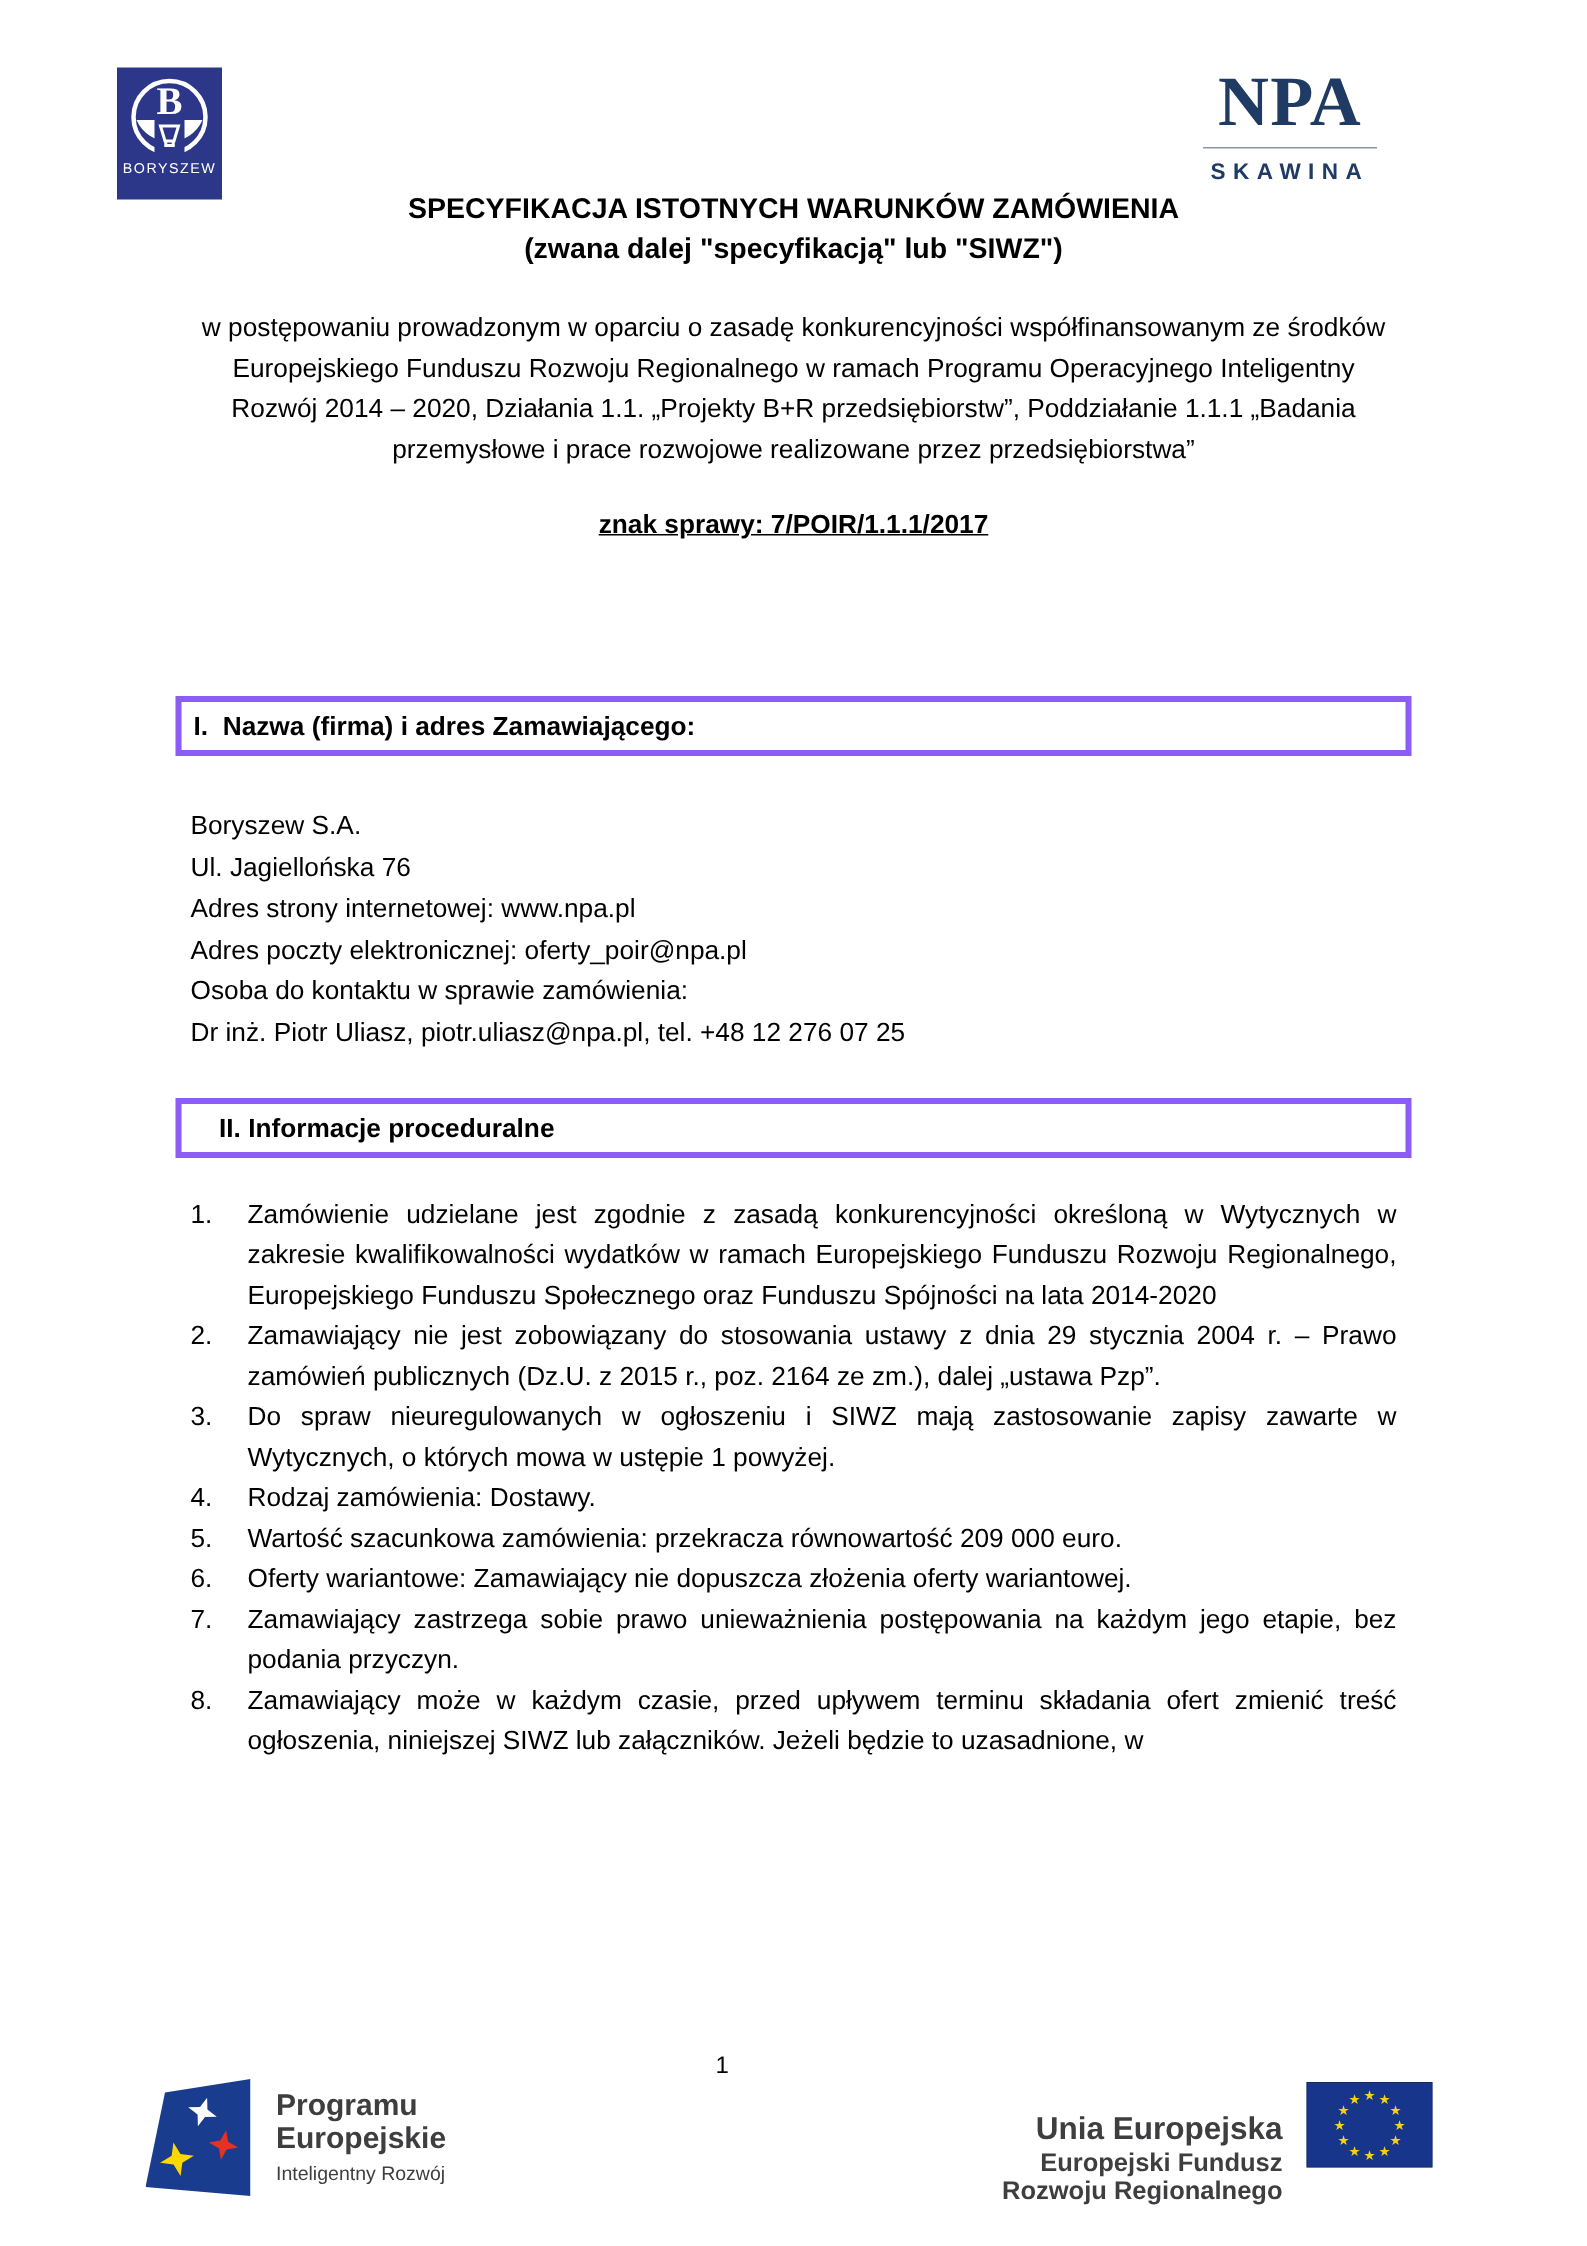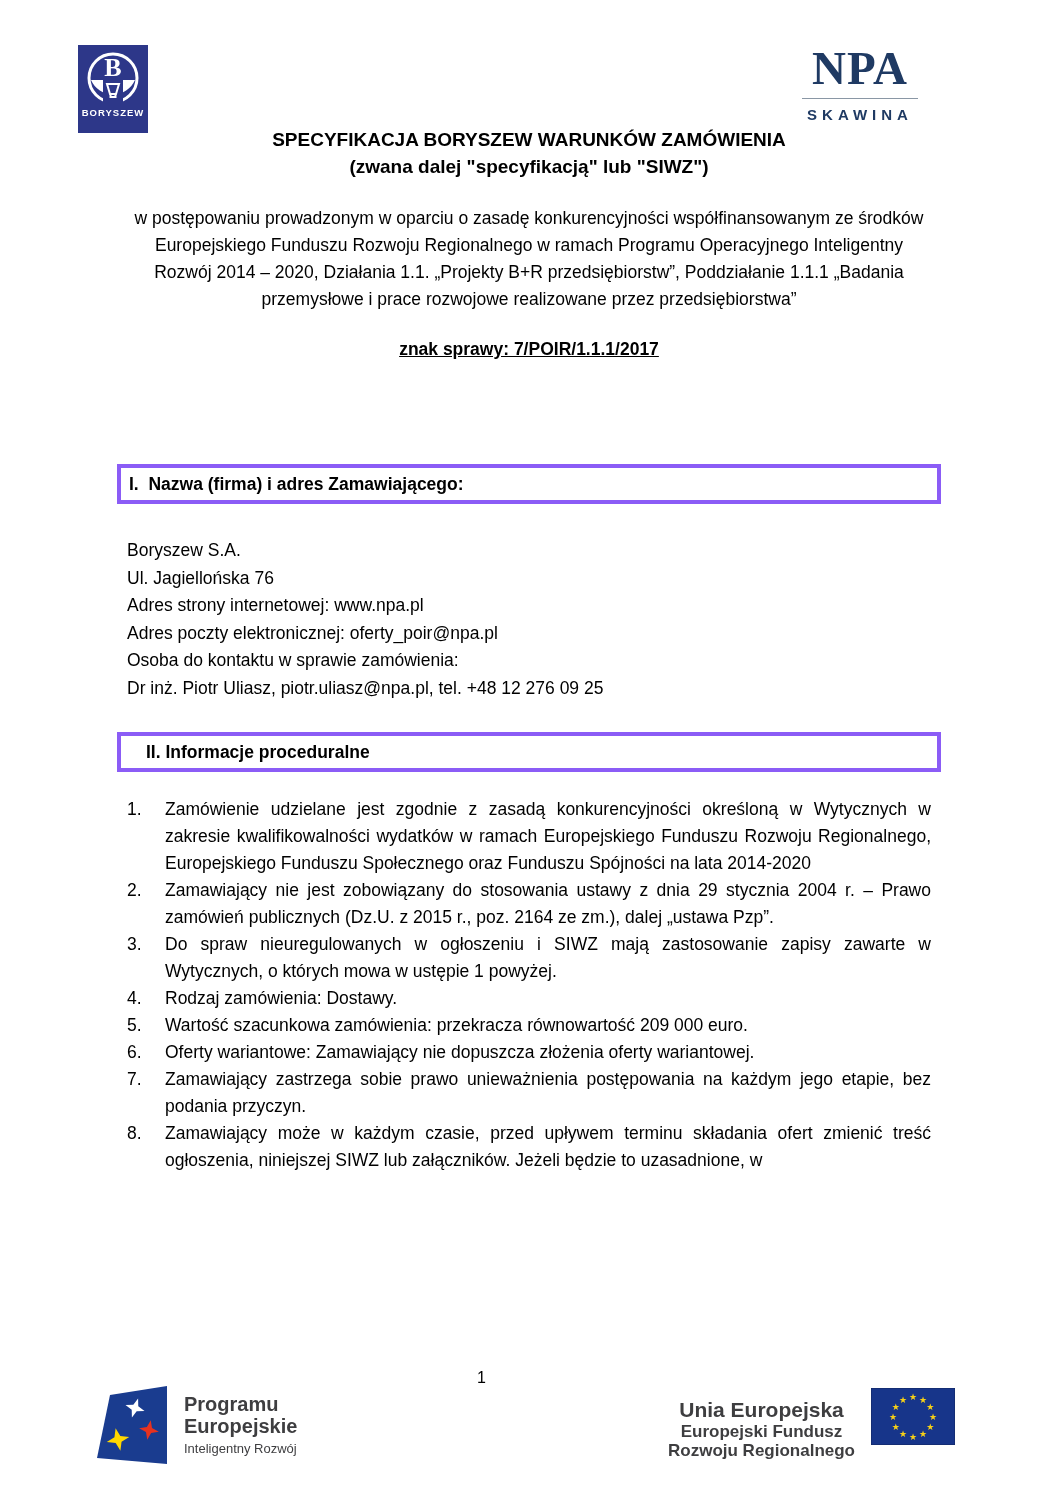--- a/index.html
+++ b/index.html
@@ -18,21 +18,21 @@
     font-family:"Liberation Sans", sans-serif;color:#000;overflow:hidden;
   }
   
   .boryszew{
     position:absolute;left:78px;top:45px;width:70px;height:88px;
     background:var(--boryszew-blue);display:flex;flex-direction:column;
     align-items:center;justify-content:flex-start;
   }
   .boryszew svg{display:block;margin-top:5px;}
   .boryszew .b-label{
-    color:#fff;font-size:9.5px;font-weight:bold;letter-spacing:1px;
+    color:#fff;font-size:9.5px;font-weight:normal;letter-spacing:1px;
     font-family:"Liberation Sans", sans-serif;margin-top:1px;
   }
   .npa{
     position:absolute;left:800px;top:44px;width:120px;text-align:center;
   }
   .npa .npa-title{
     font-family:"Liberation Serif", serif;font-weight:bold;
     font-size:47px;line-height:48px;color:var(--npa-blue);letter-spacing:1px;
   }
   .npa .npa-rule{border:0;border-top:1px solid #8a97a5;margin:6px 2px 7px 2px;}
@@ -58,21 +58,21 @@
   .olist .item{display:flex;}
   .olist .num{flex:0 0 38px;}
   .olist .itxt{flex:1 1 auto;text-align:justify;}
   
   .page-num{position:absolute;left:477px;top:1368px;font-size:16px;line-height:20px;}
   .footer-left{position:absolute;left:97px;top:1386px;display:flex;align-items:center;}
   .footer-left .fe-text{margin-left:17px;color:var(--footer-text);}
   .fe-text .fe1{font-size:20px;font-weight:bold;line-height:22px;}
   .fe-text .fe3{font-size:13px;line-height:20px;margin-top:2px;}
   .footer-right{position:absolute;right:103px;top:1388px;display:flex;align-items:flex-start;}
-  .ue-text{text-align:center;color:var(--footer-text);margin-right:16px;margin-top:10px;}
+  .ue-text{text-align:right;color:var(--footer-text);margin-right:16px;margin-top:20px;}
   .ue-text .ue1{font-size:21px;font-weight:bold;line-height:24px;}
   .ue-text .ue2{font-size:17px;font-weight:bold;line-height:19px;}
   .eu-flag{display:block;}
 </style>
 </head>
 <body>
 
 <div class="boryszew">
   <svg width="54" height="56" viewBox="0 0 54 56">
     <circle cx="27" cy="28" r="24" fill="none" stroke="#ffffff" stroke-width="3"></circle>
@@ -85,37 +85,37 @@
 </div>
 
 <div class="npa">
   <div class="npa-title">NPA</div>
   <hr class="npa-rule">
   <div class="npa-sub">SKAWINA</div>
 </div>
 
 <div class="doc">
 
-  <div class="title1 txt">SPECYFIKACJA BORYSZEW WARUNKÓW ZAMÓWIENIA</div>
+  <div class="title1 txt">SPECYFIKACJA ISTOTNYCH WARUNKÓW ZAMÓWIENIA</div>
   <div class="title2 txt">(zwana dalej "specyfikacją" lub "SIWZ")</div>
 
   <div class="intro txt">w postępowaniu prowadzonym w oparciu o zasadę konkurencyjności współfinansowanym ze środków Europejskiego Funduszu Rozwoju Regionalnego w ramach Programu Operacyjnego Inteligentny Rozwój 2014 – 2020, Działania 1.1. „Projekty B+R przedsiębiorstw”, Poddziałanie 1.1.1 „Badania przemysłowe i prace rozwojowe realizowane przez przedsiębiorstwa”</div>
 
 
   <div class="case-ref txt">znak sprawy: 7/POIR/1.1.1/2017</div>
 
   <div class="sec-box">I.  Nazwa (firma) i adres Zamawiającego:</div>
 
   <div class="address txt">
     <div>Boryszew S.A.</div>
     <div>Ul. Jagiellońska 76</div>
     <div>Adres strony internetowej: www.npa.pl</div>
     <div>Adres poczty elektronicznej: oferty_poir@npa.pl</div>
     <div>Osoba do kontaktu w sprawie zamówienia:</div>
-    <div>Dr inż. Piotr Uliasz, piotr.uliasz@npa.pl, tel. +48 12 276 09 25</div>
+    <div>Dr inż. Piotr Uliasz, piotr.uliasz@npa.pl, tel. +48 12 276 07 25</div>
   </div>
 
   <div class="sec-box second">II. Informacje proceduralne</div>
 
   <div class="olist txt">
     <div class="item">
       <span class="num">1.</span>
       <span class="itxt">Zamówienie udzielane jest zgodnie z zasadą konkurencyjności określoną w Wytycznych w zakresie kwalifikowalności wydatków w ramach Europejskiego Funduszu Rozwoju Regionalnego, Europejskiego Funduszu Społecznego oraz Funduszu Spójności na lata 2014-2020</span>
     </div>
     <div class="item">

